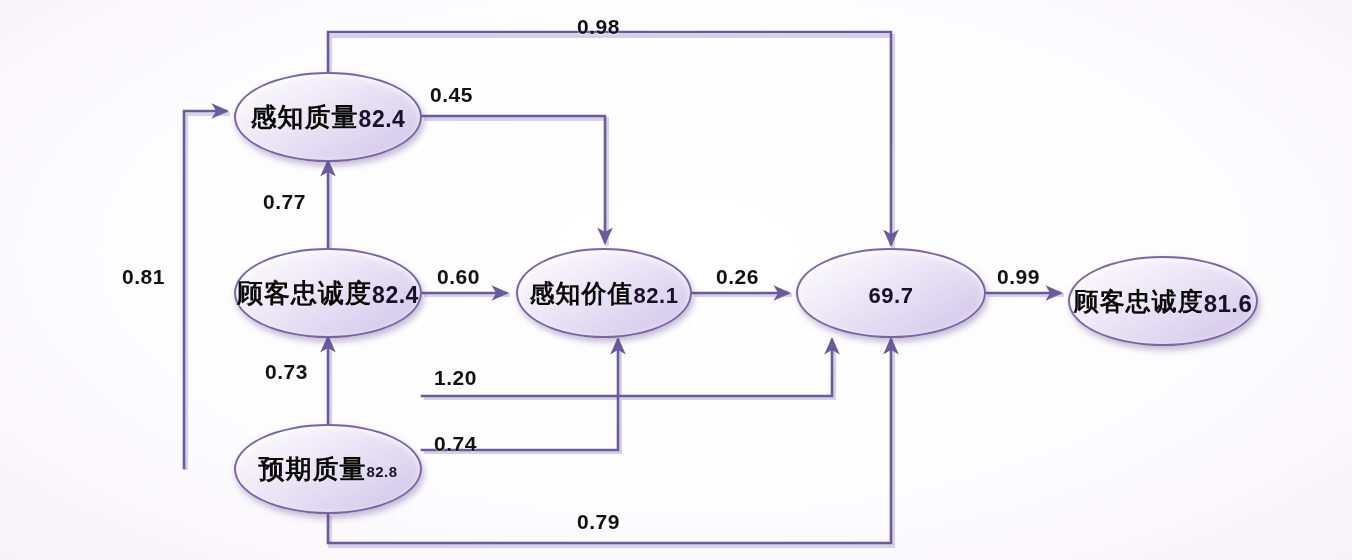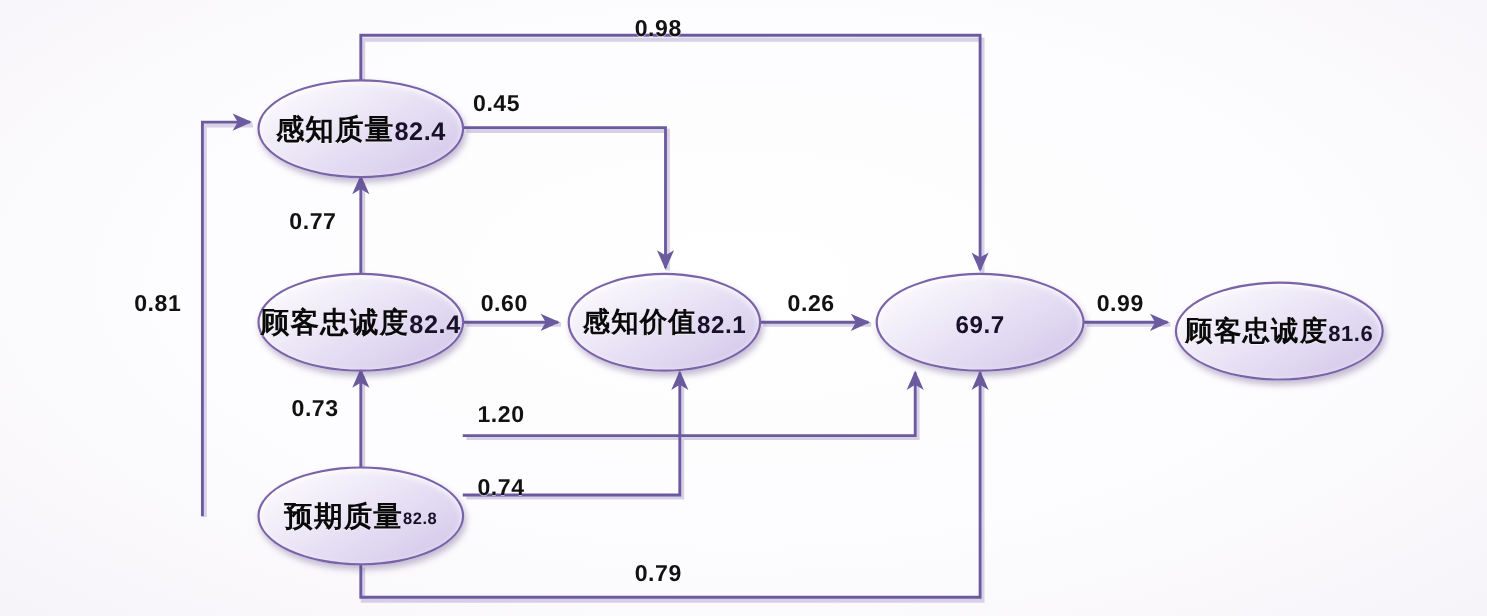--- a/index.html
+++ b/index.html
@@ -112,21 +112,21 @@
     <div class="node-label" style="font-size:25px;">感知价值</div>
     <div class="node-value" style="font-size:22px;">82.1</div>
   </div>
 
   <div class="node" style="left:796px;top:248px;width:190px;height:90px;">
     <div class="node-value" style="font-size:22px;">69.7</div>
   </div>
 
   <div class="node" style="left:1068px;top:256px;width:190px;height:90px;">
     <div class="node-label" style="font-size:25px;">顾客忠诚度</div>
-    <div class="node-value" style="font-size:20px;">81.6</div>
+    <div class="node-value" style="font-size:24px;">81.6</div>
   </div>
 
   <div class="node" style="left:234px;top:424px;width:188px;height:90px;">
     <div class="node-label" style="font-size:26px;">预期质量</div>
     <div class="node-value" style="font-size:15px;">82.8</div>
   </div>
 
   <div class="edge-label" style="left:577px;top:15px;">0.98</div>
   <div class="edge-label" style="left:430px;top:83px;">0.45</div>
   <div class="edge-label" style="left:263px;top:190px;">0.77</div>

